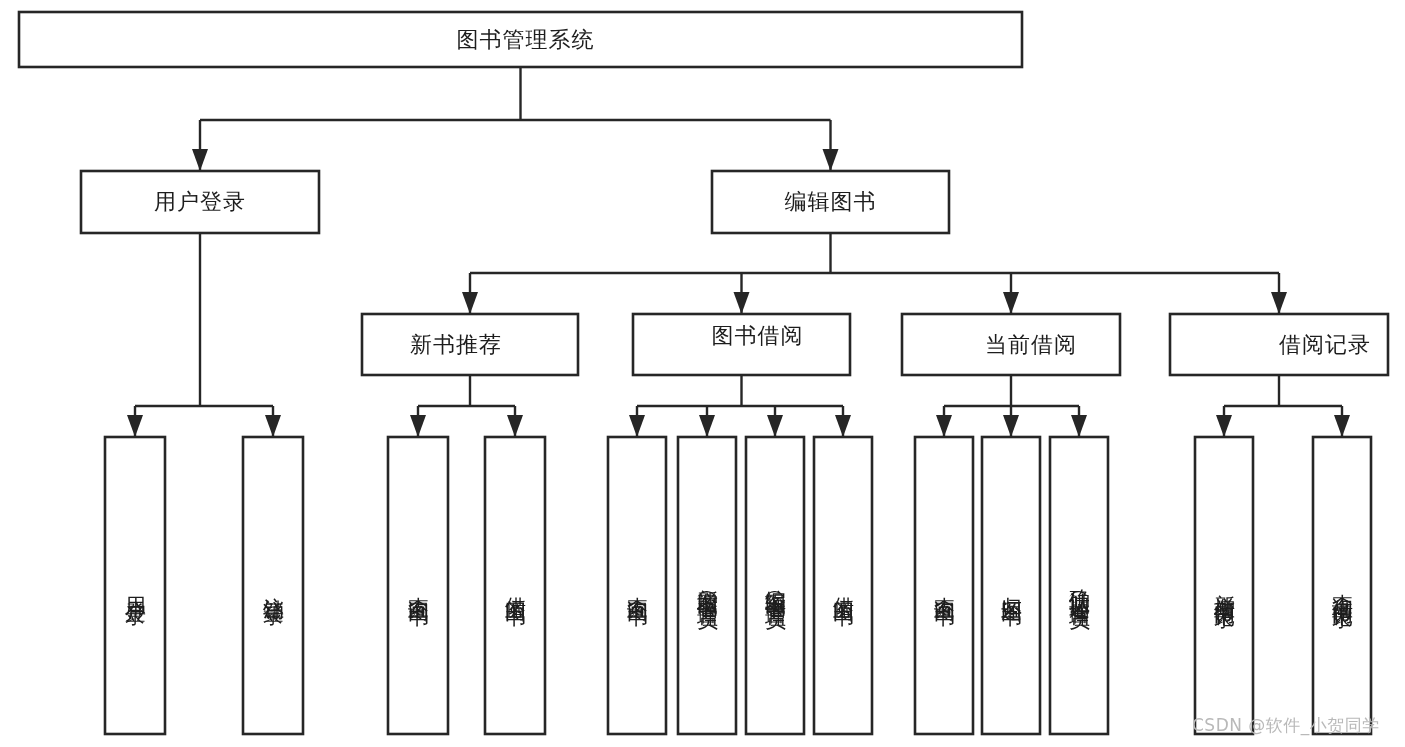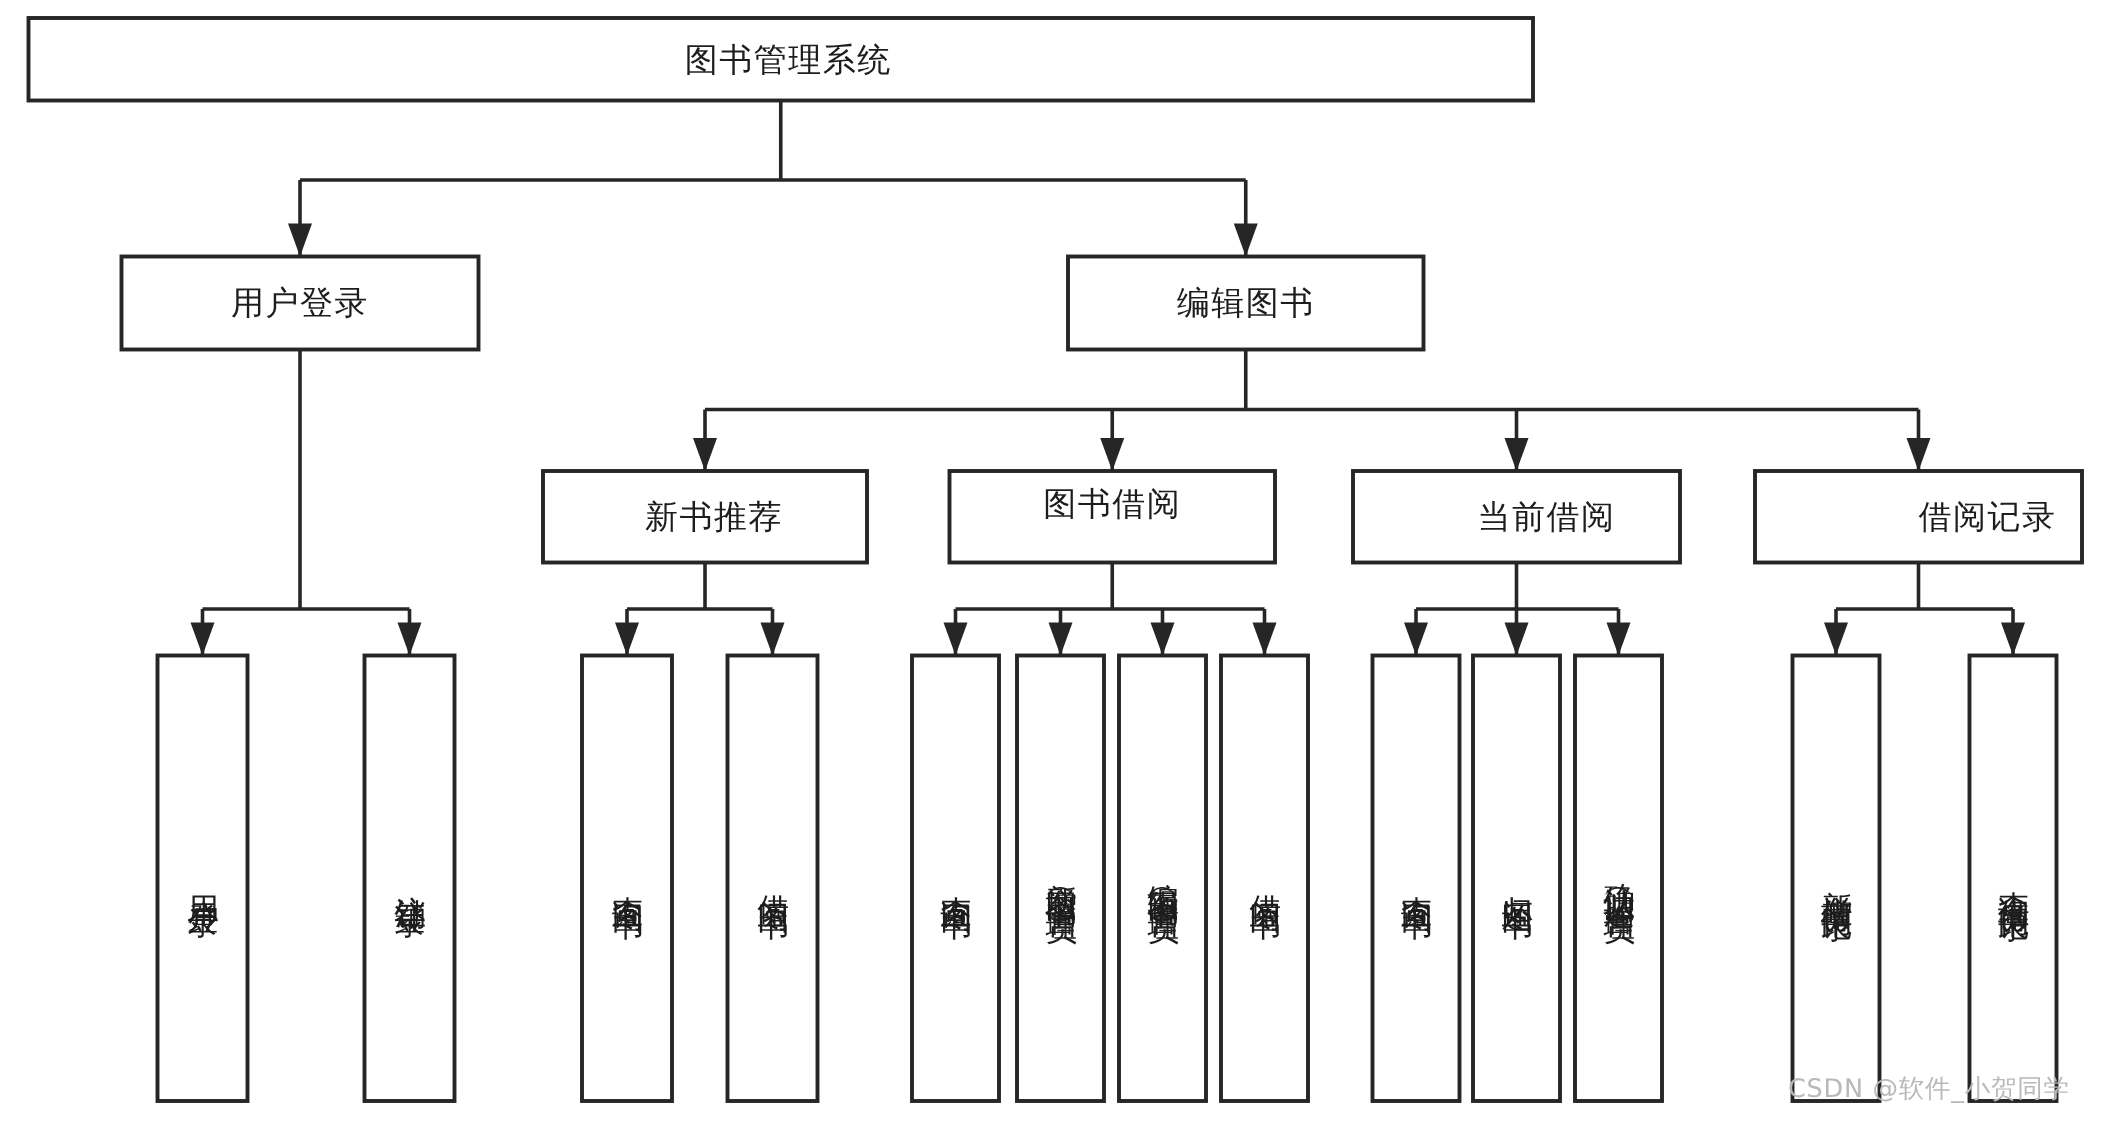--- a/index.html
+++ b/index.html
@@ -158,22 +158,22 @@
         <rect x="1050" y="437" width="58" height="297" class="node-box"></rect>
         <rect x="1195" y="437" width="58" height="297" class="node-box"></rect>
         <rect x="1313" y="437" width="58" height="297" class="node-box"></rect>
       </g>
   </svg>
 
   <div id="labels-layer">
       <div class="node-label-h" style="left: 19px; top: 12px; width: 1013px; height: 55px;">图书管理系统</div>
       <div class="node-label-h" style="left: 81px; top: 171px; width: 238px; height: 62px;">用户登录</div>
       <div class="node-label-h" style="left: 712px; top: 171px; width: 237px; height: 62px;">编辑图书</div>
-      <div class="node-label-h" style="left: 368px; top: 314px; width: 216px; height: 61px;">新书推荐</div>
-      <div class="node-label-h" style="left: 633px; top: 314px; width: 217px; height: 44px; font-family: Liberation Mono, monospace;">图书借阅</div>
+      <div class="node-label-h" style="left: 348px; top: 314px; width: 216px; height: 61px;">新书推荐</div>
+      <div class="node-label-h" style="left: 649px; top: 314px; width: 217px; height: 44px; font-family: Liberation Mono, monospace;">图书借阅</div>
       <div class="node-label-h" style="left: 902px; top: 314px; width: 258px; height: 61px;">当前借阅</div>
       <div class="node-label-h" style="left: 1216px; top: 314px; width: 218px; height: 61px;">借阅记录</div>
       <div class="node-label-v" style="left: 105px; top: 437px; width: 60px; height: 297px;">用户登录</div>
       <div class="node-label-v" style="left: 243px; top: 437px; width: 60px; height: 297px;">注销登录</div>
       <div class="node-label-v" style="left: 388px; top: 437px; width: 60px; height: 297px;">查询图书</div>
       <div class="node-label-v" style="left: 485px; top: 437px; width: 60px; height: 297px;">借阅图书</div>
       <div class="node-label-v" style="left: 608px; top: 437px; width: 58px; height: 297px;">查询图书</div>
       <div class="node-label-v" style="left: 678px; top: 437px; width: 58px; height: 297px;">新增图书（管理员）</div>
       <div class="node-label-v" style="left: 746px; top: 437px; width: 58px; height: 297px;">编辑图书（管理员）</div>
       <div class="node-label-v" style="left: 814px; top: 437px; width: 58px; height: 297px;">借阅图书</div>

